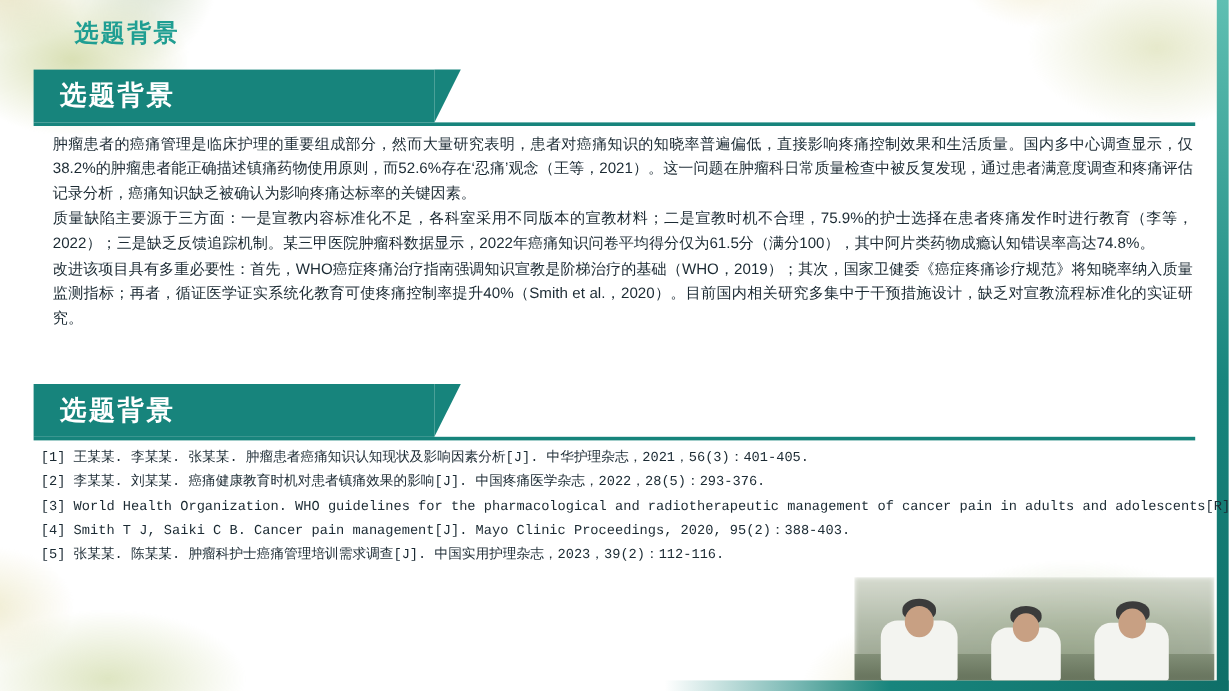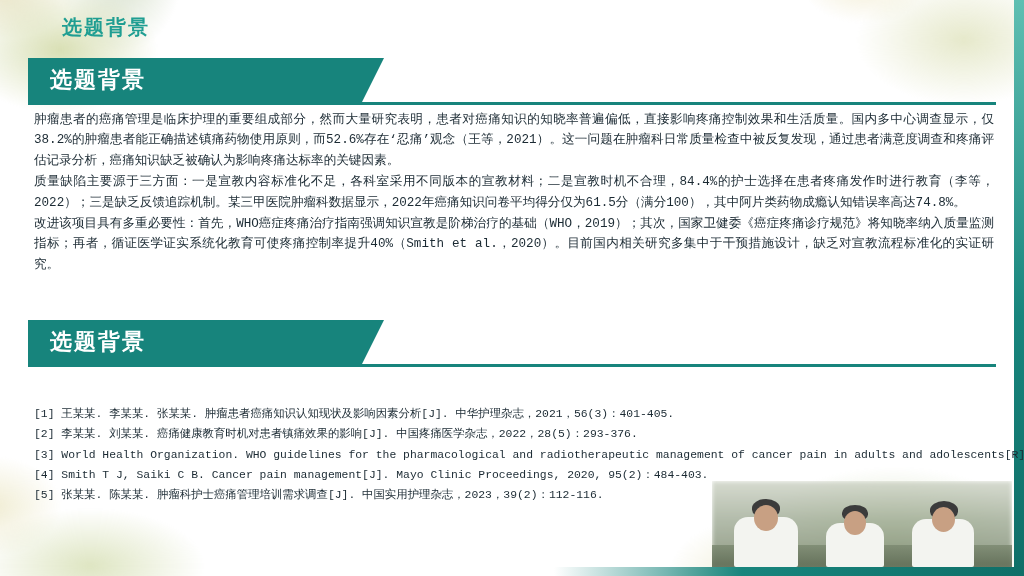--- a/index.html
+++ b/index.html
@@ -1,15 +1,15 @@
 <!DOCTYPE html>
 <html><head>
 <meta charset="utf-8">
 <style>
-  * { box-sizing: border-box; font-family: Liberation Mono, monospace; }
+  * { box-sizing: border-box; }
   html, body {
     margin: 0; padding: 0;
     width: 1024px; height: 576px;
     overflow: hidden;
   }
   body {
     font-family: "Liberation Sans", sans-serif;
     background: #ffffff;
     position: relative;
   }
@@ -102,31 +102,30 @@
 
   
   .body-block {
     position: absolute;
     left: 34px; top: 110px; width: 960px;
     color: #1b2a33;
     font-size: 12.6px;
     line-height: 1.62;
     text-align: justify;
   }
-  .body-block p { margin: 0 0 1px 0; }
+  .body-block p { margin: 0 0 1px 10px; }
 
   
   .refs {
     position: absolute;
     left: 34px; top: 372px; width: 960px;
     color: #1b2a33;
     font-family: "Liberation Mono", monospace;
     font-size: 11.4px;
     line-height: 1.78;
-    margin-top: 32px;
   }
   .refs p { margin: 0; white-space: nowrap; }
 
   
   .photo {
     position: absolute; right: 12px; bottom: 9px;
     width: 300px; height: 86px;
     overflow: hidden;
   }
   .photo-bg {
@@ -163,34 +162,34 @@
 
 <div class="top-title">选题背景</div>
 
 <div class="banner" id="banner1">
   <span class="banner-text">选题背景</span>
 </div>
 <div id="banner1-rule"></div>
 
 <div class="body-block">
   <p>肿瘤患者的癌痛管理是临床护理的重要组成部分，然而大量研究表明，患者对癌痛知识的知晓率普遍偏低，直接影响疼痛控制效果和生活质量。国内多中心调查显示，仅38.2%的肿瘤患者能正确描述镇痛药物使用原则，而52.6%存在‘忍痛’观念（王等，2021）。这一问题在肿瘤科日常质量检查中被反复发现，通过患者满意度调查和疼痛评估记录分析，癌痛知识缺乏被确认为影响疼痛达标率的关键因素。</p>
-  <p>质量缺陷主要源于三方面：一是宣教内容标准化不足，各科室采用不同版本的宣教材料；二是宣教时机不合理，84.4%的护士选择在患者疼痛发作时进行教育（李等，2022）；三是缺乏反馈追踪机制。某三甲医院肿瘤科数据显示，2022年癌痛知识问卷平均得分仅为61.5分（满分100），其中阿片类药物成瘾认知错误率高达74.8%。</p>
+  <p>质量缺陷主要源于三方面：一是宣教内容标准化不足，各科室采用不同版本的宣教材料；二是宣教时机不合理，75.9%的护士选择在患者疼痛发作时进行教育（李等，2022）；三是缺乏反馈追踪机制。某三甲医院肿瘤科数据显示，2022年癌痛知识问卷平均得分仅为61.5分（满分100），其中阿片类药物成瘾认知错误率高达74.8%。</p>
   <p>改进该项目具有多重必要性：首先，WHO癌症疼痛治疗指南强调知识宣教是阶梯治疗的基础（WHO，2019）；其次，国家卫健委《癌症疼痛诊疗规范》将知晓率纳入质量监测指标；再者，循证医学证实系统化教育可使疼痛控制率提升40%（Smith et al.，2020）。目前国内相关研究多集中于干预措施设计，缺乏对宣教流程标准化的实证研究。</p>
 </div>
 
 <div class="banner" id="banner2">
   <span class="banner-text">选题背景</span>
 </div>
 <div id="banner2-rule"></div>
 
 <div class="refs">
   <p>[1] 王某某. 李某某. 张某某. 肿瘤患者癌痛知识认知现状及影响因素分析[J]. 中华护理杂志，2021，56(3)：401-405.</p>
   <p>[2] 李某某. 刘某某. 癌痛健康教育时机对患者镇痛效果的影响[J]. 中国疼痛医学杂志，2022，28(5)：293-376.</p>
   <p>[3] World Health Organization. WHO guidelines for the pharmacological and radiotherapeutic management of cancer pain in adults and adolescents[R]. Geneva: WHO, 2018.</p>
-  <p>[4] Smith T J, Saiki C B. Cancer pain management[J]. Mayo Clinic Proceedings, 2020, 95(2)：484-403.</p>
+  <p>[4] Smith T J, Saiki C B. Cancer pain management[J]. Mayo Clinic Proceedings, 2020, 95(2)：388-403.</p>
   <p>[5] 张某某. 陈某某. 肿瘤科护士癌痛管理培训需求调查[J]. 中国实用护理杂志，2023，39(2)：112-116.</p>
 </div>
 
 <div class="photo">
   <div class="photo-bg"></div>
   <div class="desk"></div>
 
   <div class="figure" style="left:18px; width:72px; height:74px;">
     <div class="coat" style="left:4px; width:64px; height:50px;"></div>
     <div class="hair" style="left:22px; top:6px; width:28px; height:18px;"></div>

